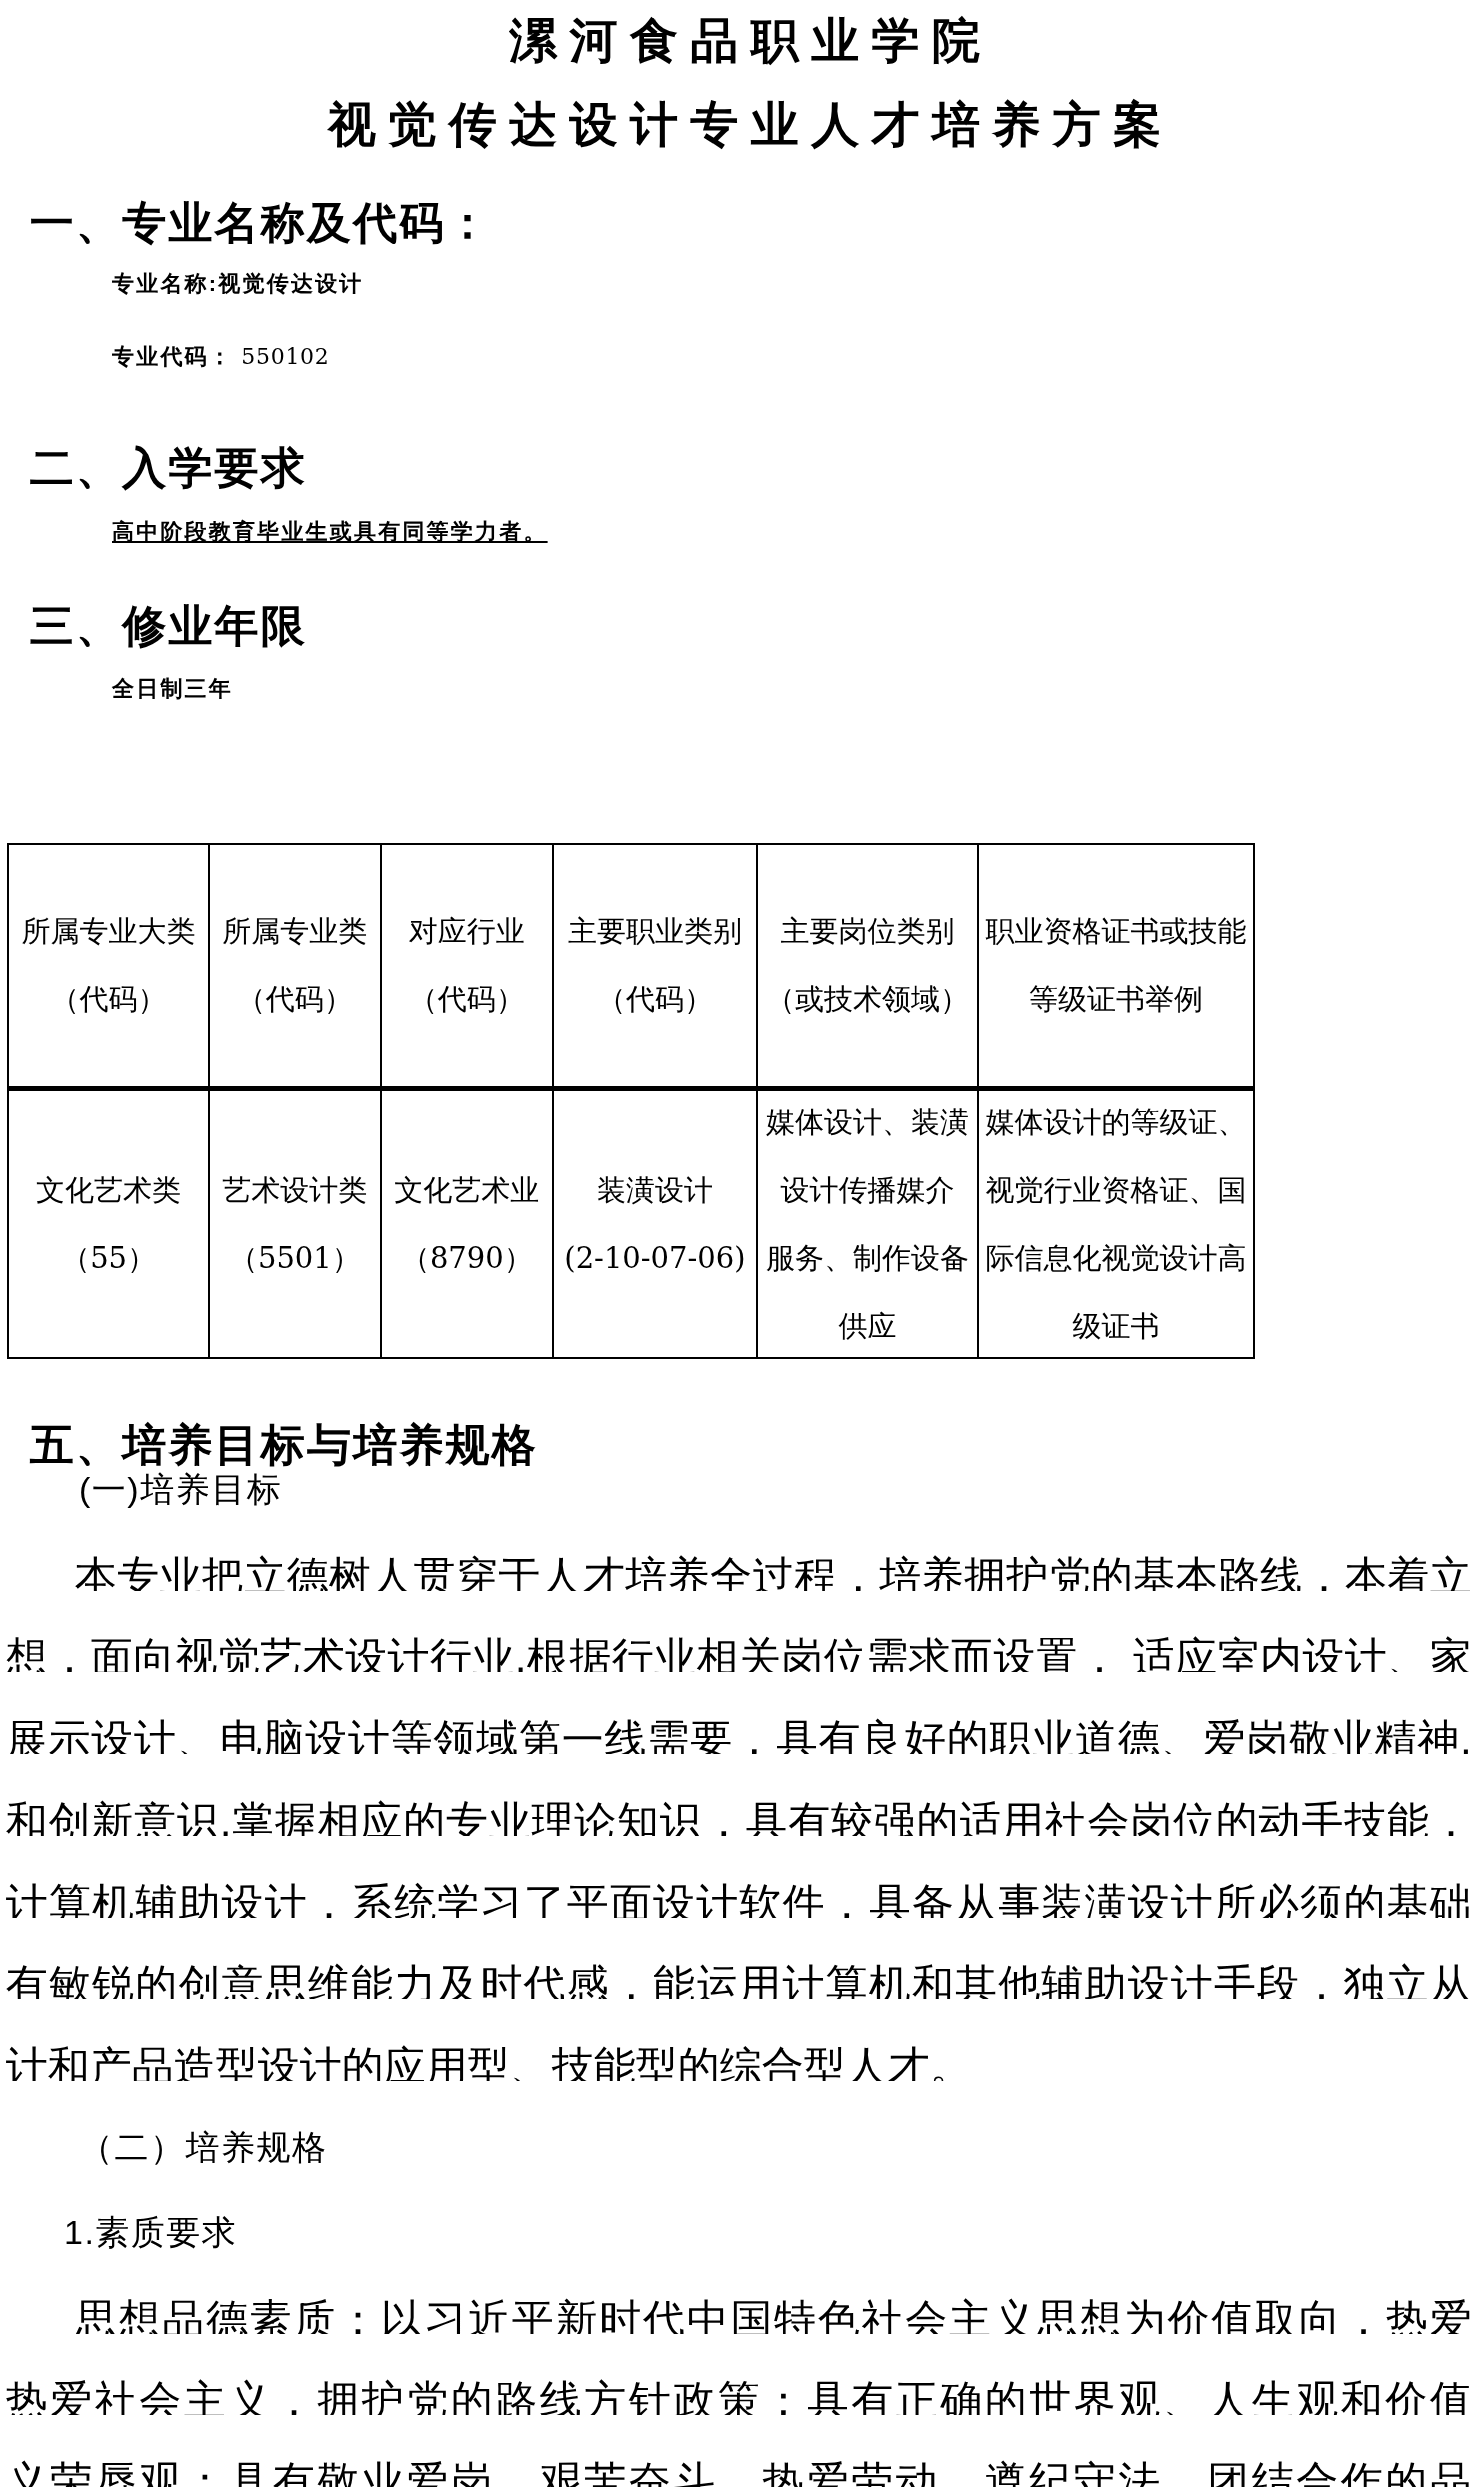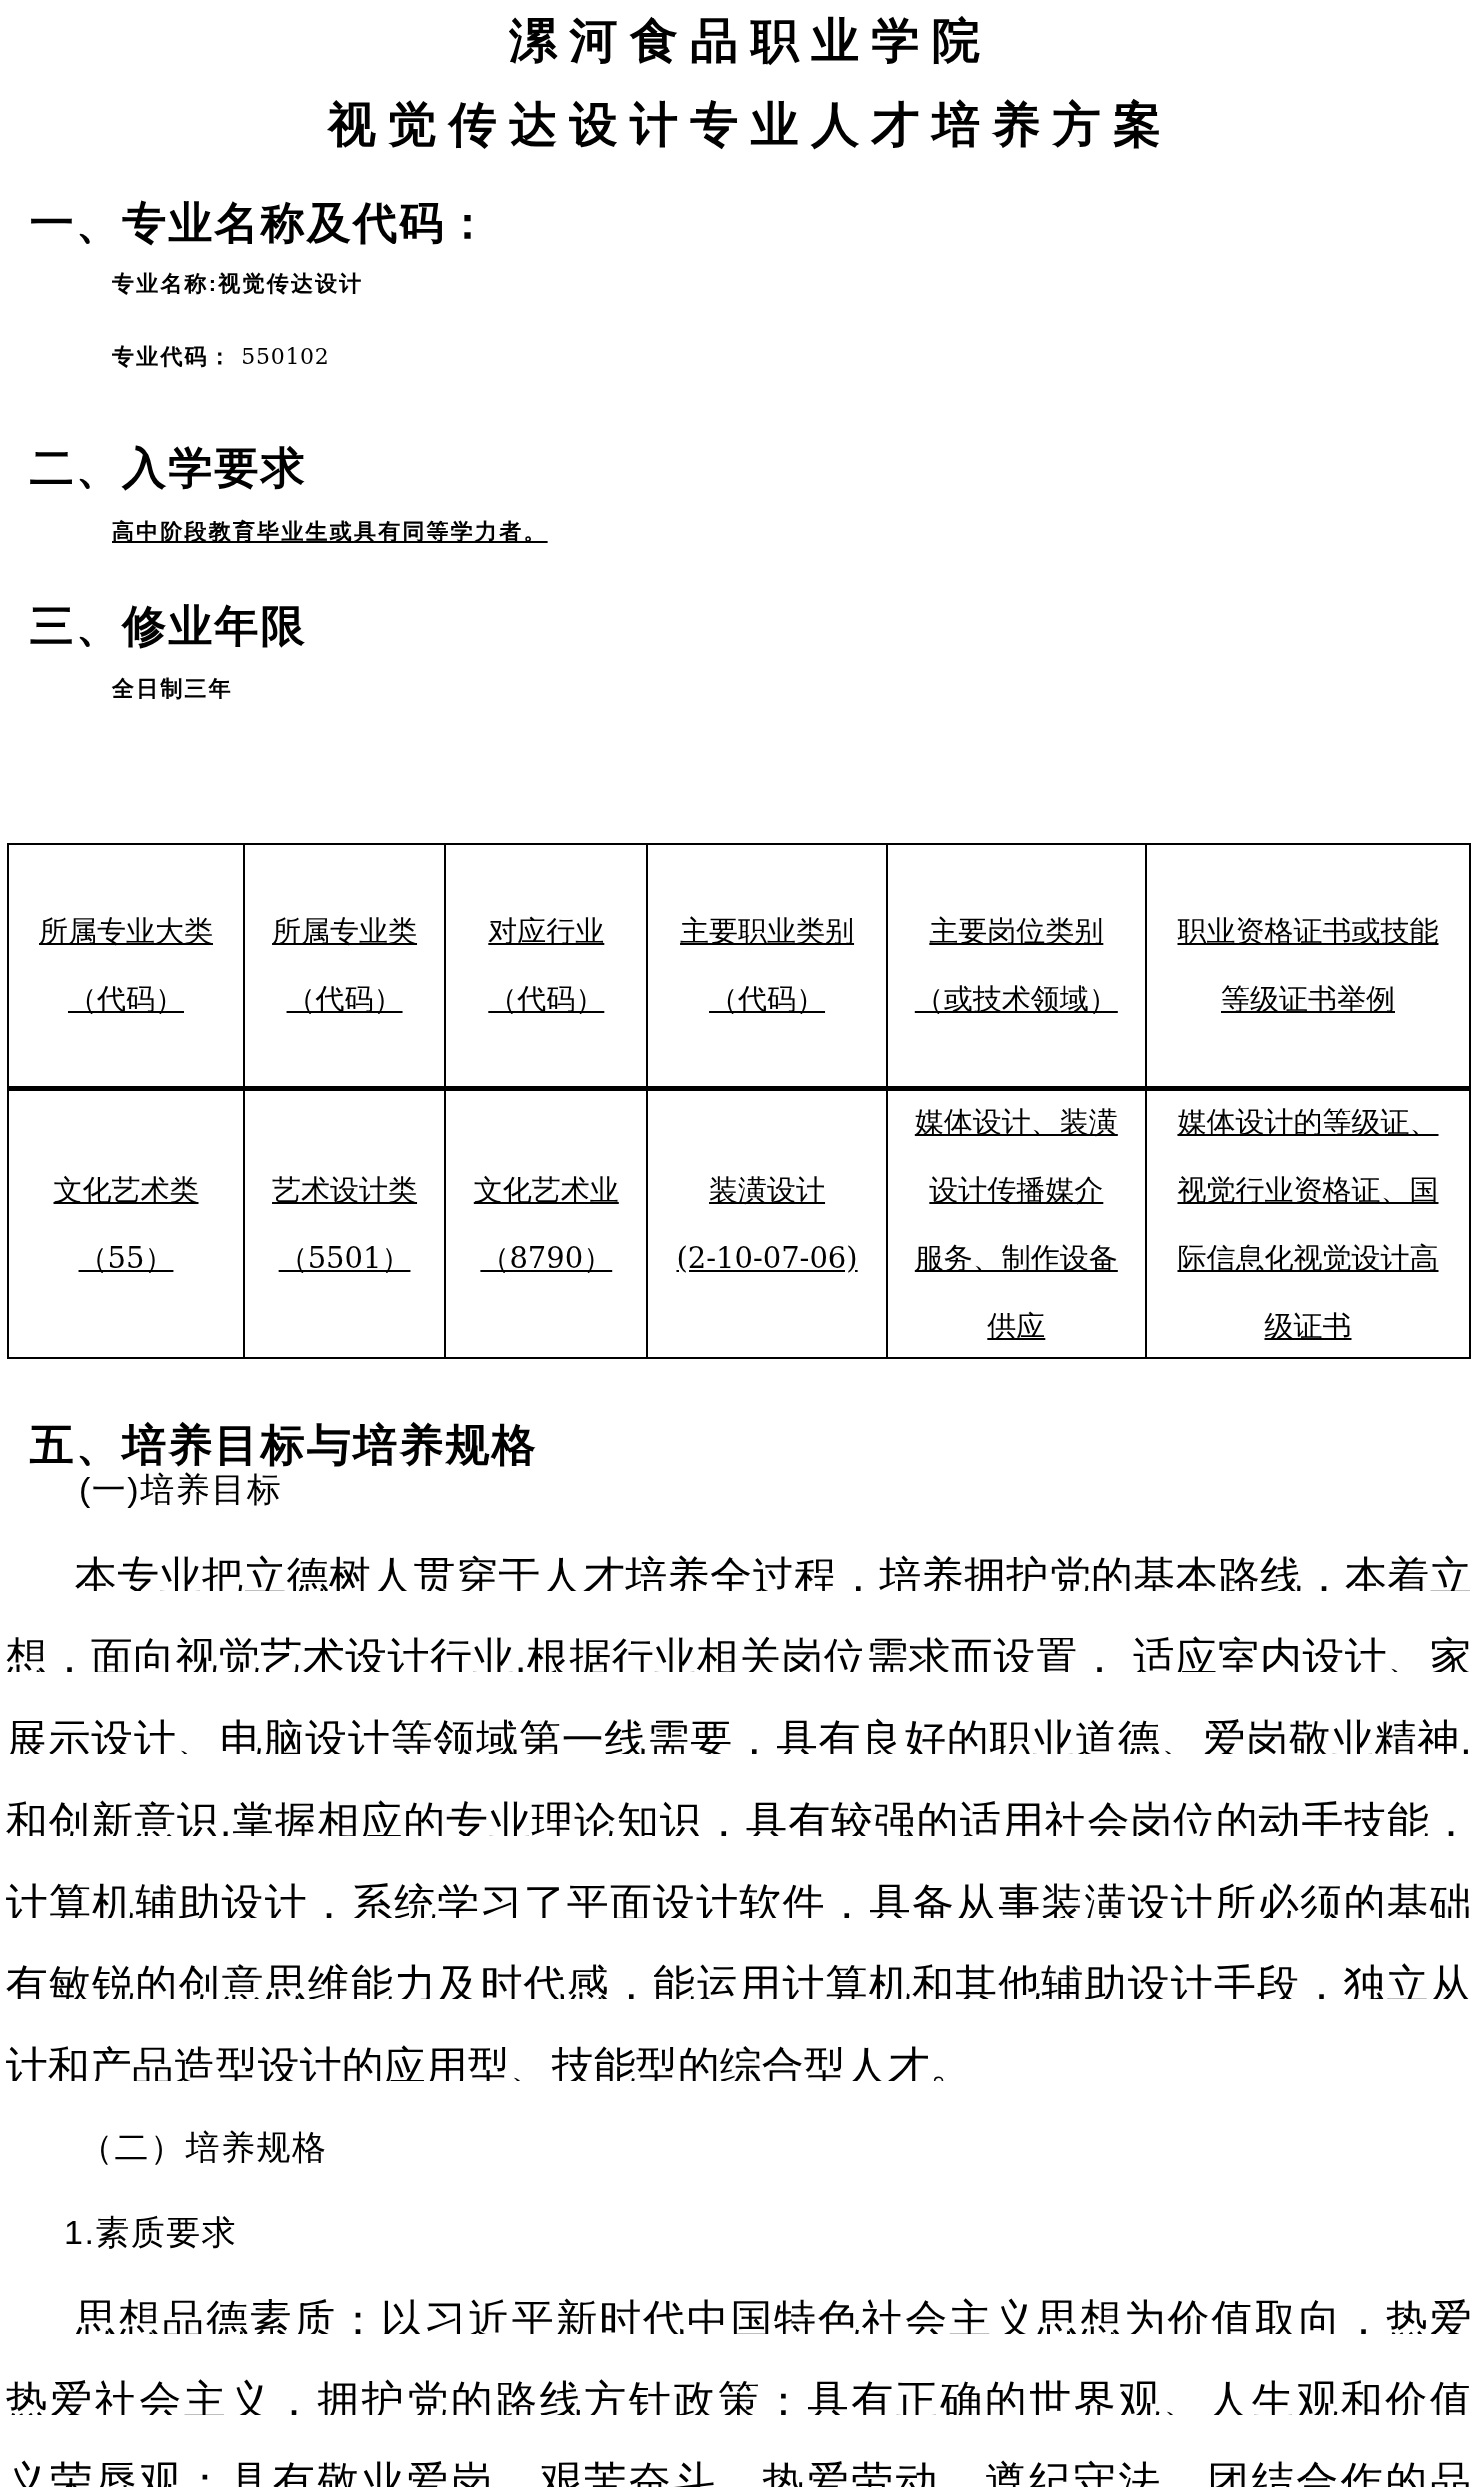--- a/index.html
+++ b/index.html
@@ -47,24 +47,23 @@
     text-align-last:justify;
     height:42px;
     overflow:hidden;
   }
   .para-line.first  { padding-left:69px; }
   .para-line.lastln { text-align-last:left; }
 
   table.career {
     position:absolute;
     left:7.3px; top:843px;
-    width:1464px; height:516px;
+    width:1248px; height:516px;
     border-collapse:collapse;
     table-layout:fixed;
-    text-decoration:underline;
   }
   table.career td {
     border:2.2px solid #000;
     vertical-align:middle;
     padding:0;
   }
   table.career tr.hdr td { border-bottom:5.1px solid #000; height:244px; }
   table.career { border:2.9px solid #000; }
   .cellbox {
     display:flex;

